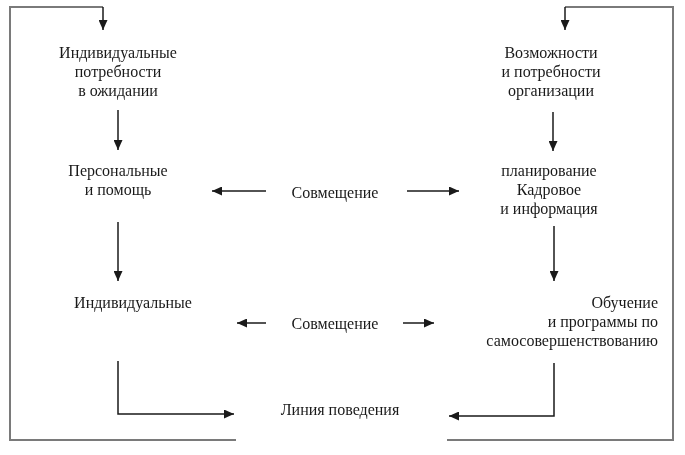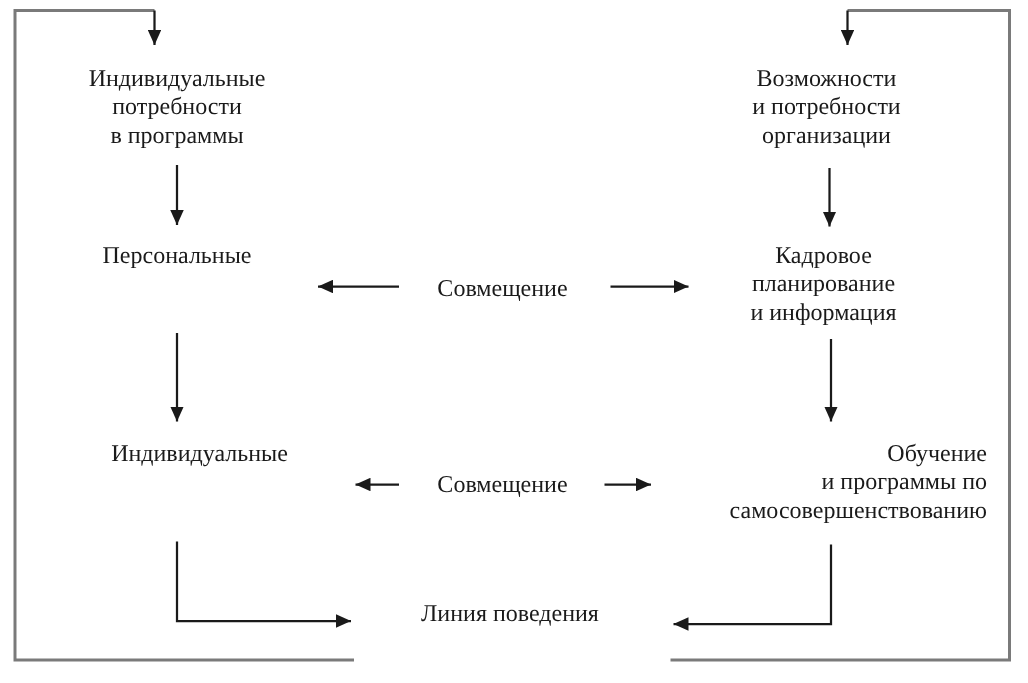--- a/index.html
+++ b/index.html
@@ -58,40 +58,41 @@
     <path d="M 266 323 H 237" fill="none" stroke-width="1.5" marker-end="url(#ah)" stroke="#1a1a1a"></path>
     <path d="M 403 323 H 434" fill="none" stroke-width="1.5" marker-end="url(#ah)" stroke="#1a1a1a"></path>
 
     <path d="M 118 361 V 414 H 234" fill="none" stroke-width="1.5" marker-end="url(#ah)" stroke="#1a1a1a"></path>
     <path d="M 554 363 V 416 H 449" fill="none" stroke-width="1.5" marker-end="url(#ah)" stroke="#1a1a1a"></path>
   </svg>
 
   <div class="node" style="left:8px;top:43px;width:220px;">
     <span>Индивидуальные</span>
     <span>потребности</span>
-    <span>в программы</span>
+    <span>в ожидании</span>
   </div>
 
   <div class="node" style="left:441px;top:43px;width:220px;">
     <span>Возможности</span>
     <span>и потребности</span>
     <span>организации</span>
   </div>
 
   <div class="node" style="left:8px;top:161px;width:220px;">
     <span>Персональные</span>
+    <span>и помощь</span>
   </div>
 
   <div class="node" style="left:260px;top:183px;width:150px;">
     <span>Совмещение</span>
   </div>
 
   <div class="node" style="left:439px;top:161px;width:220px;">
+    <span>планирование</span>
     <span>Кадровое</span>
-    <span>планирование</span>
     <span>и информация</span>
   </div>
 
   <div class="node" style="left:23px;top:293px;width:220px;">
     <span>Индивидуальные</span>
   </div>
 
   <div class="node" style="left:260px;top:314px;width:150px;">
     <span>Совмещение</span>
   </div>

